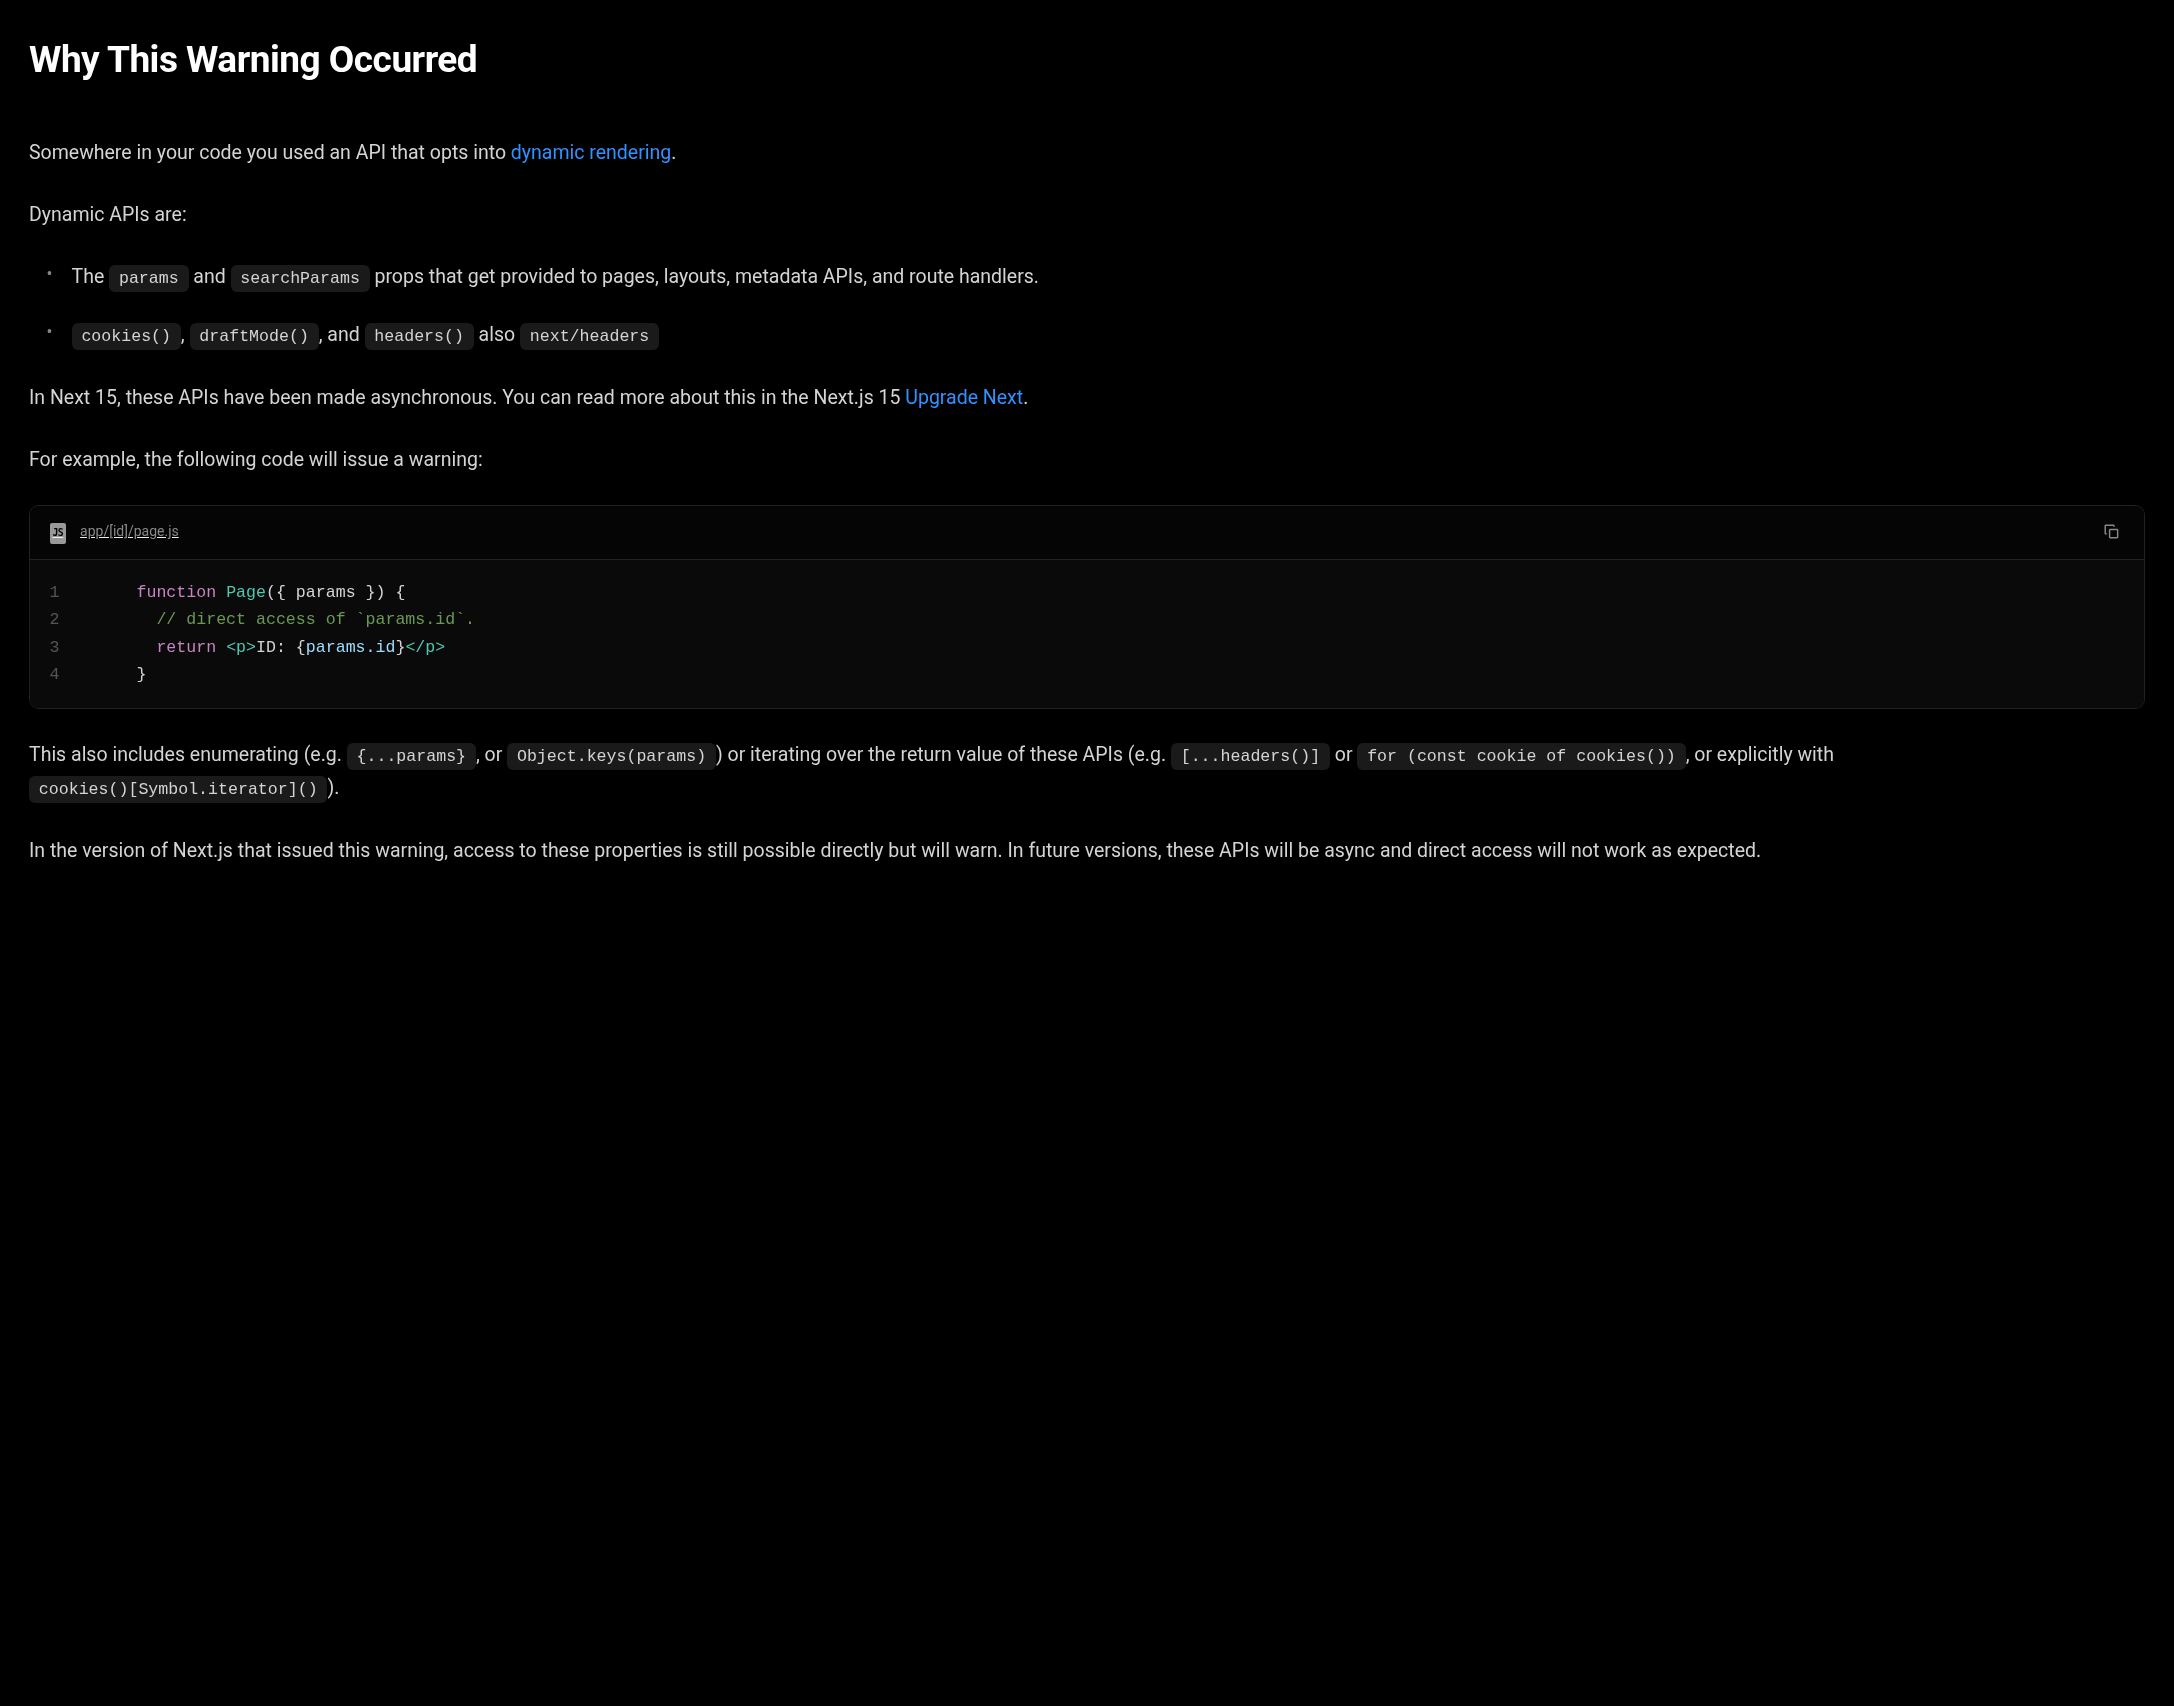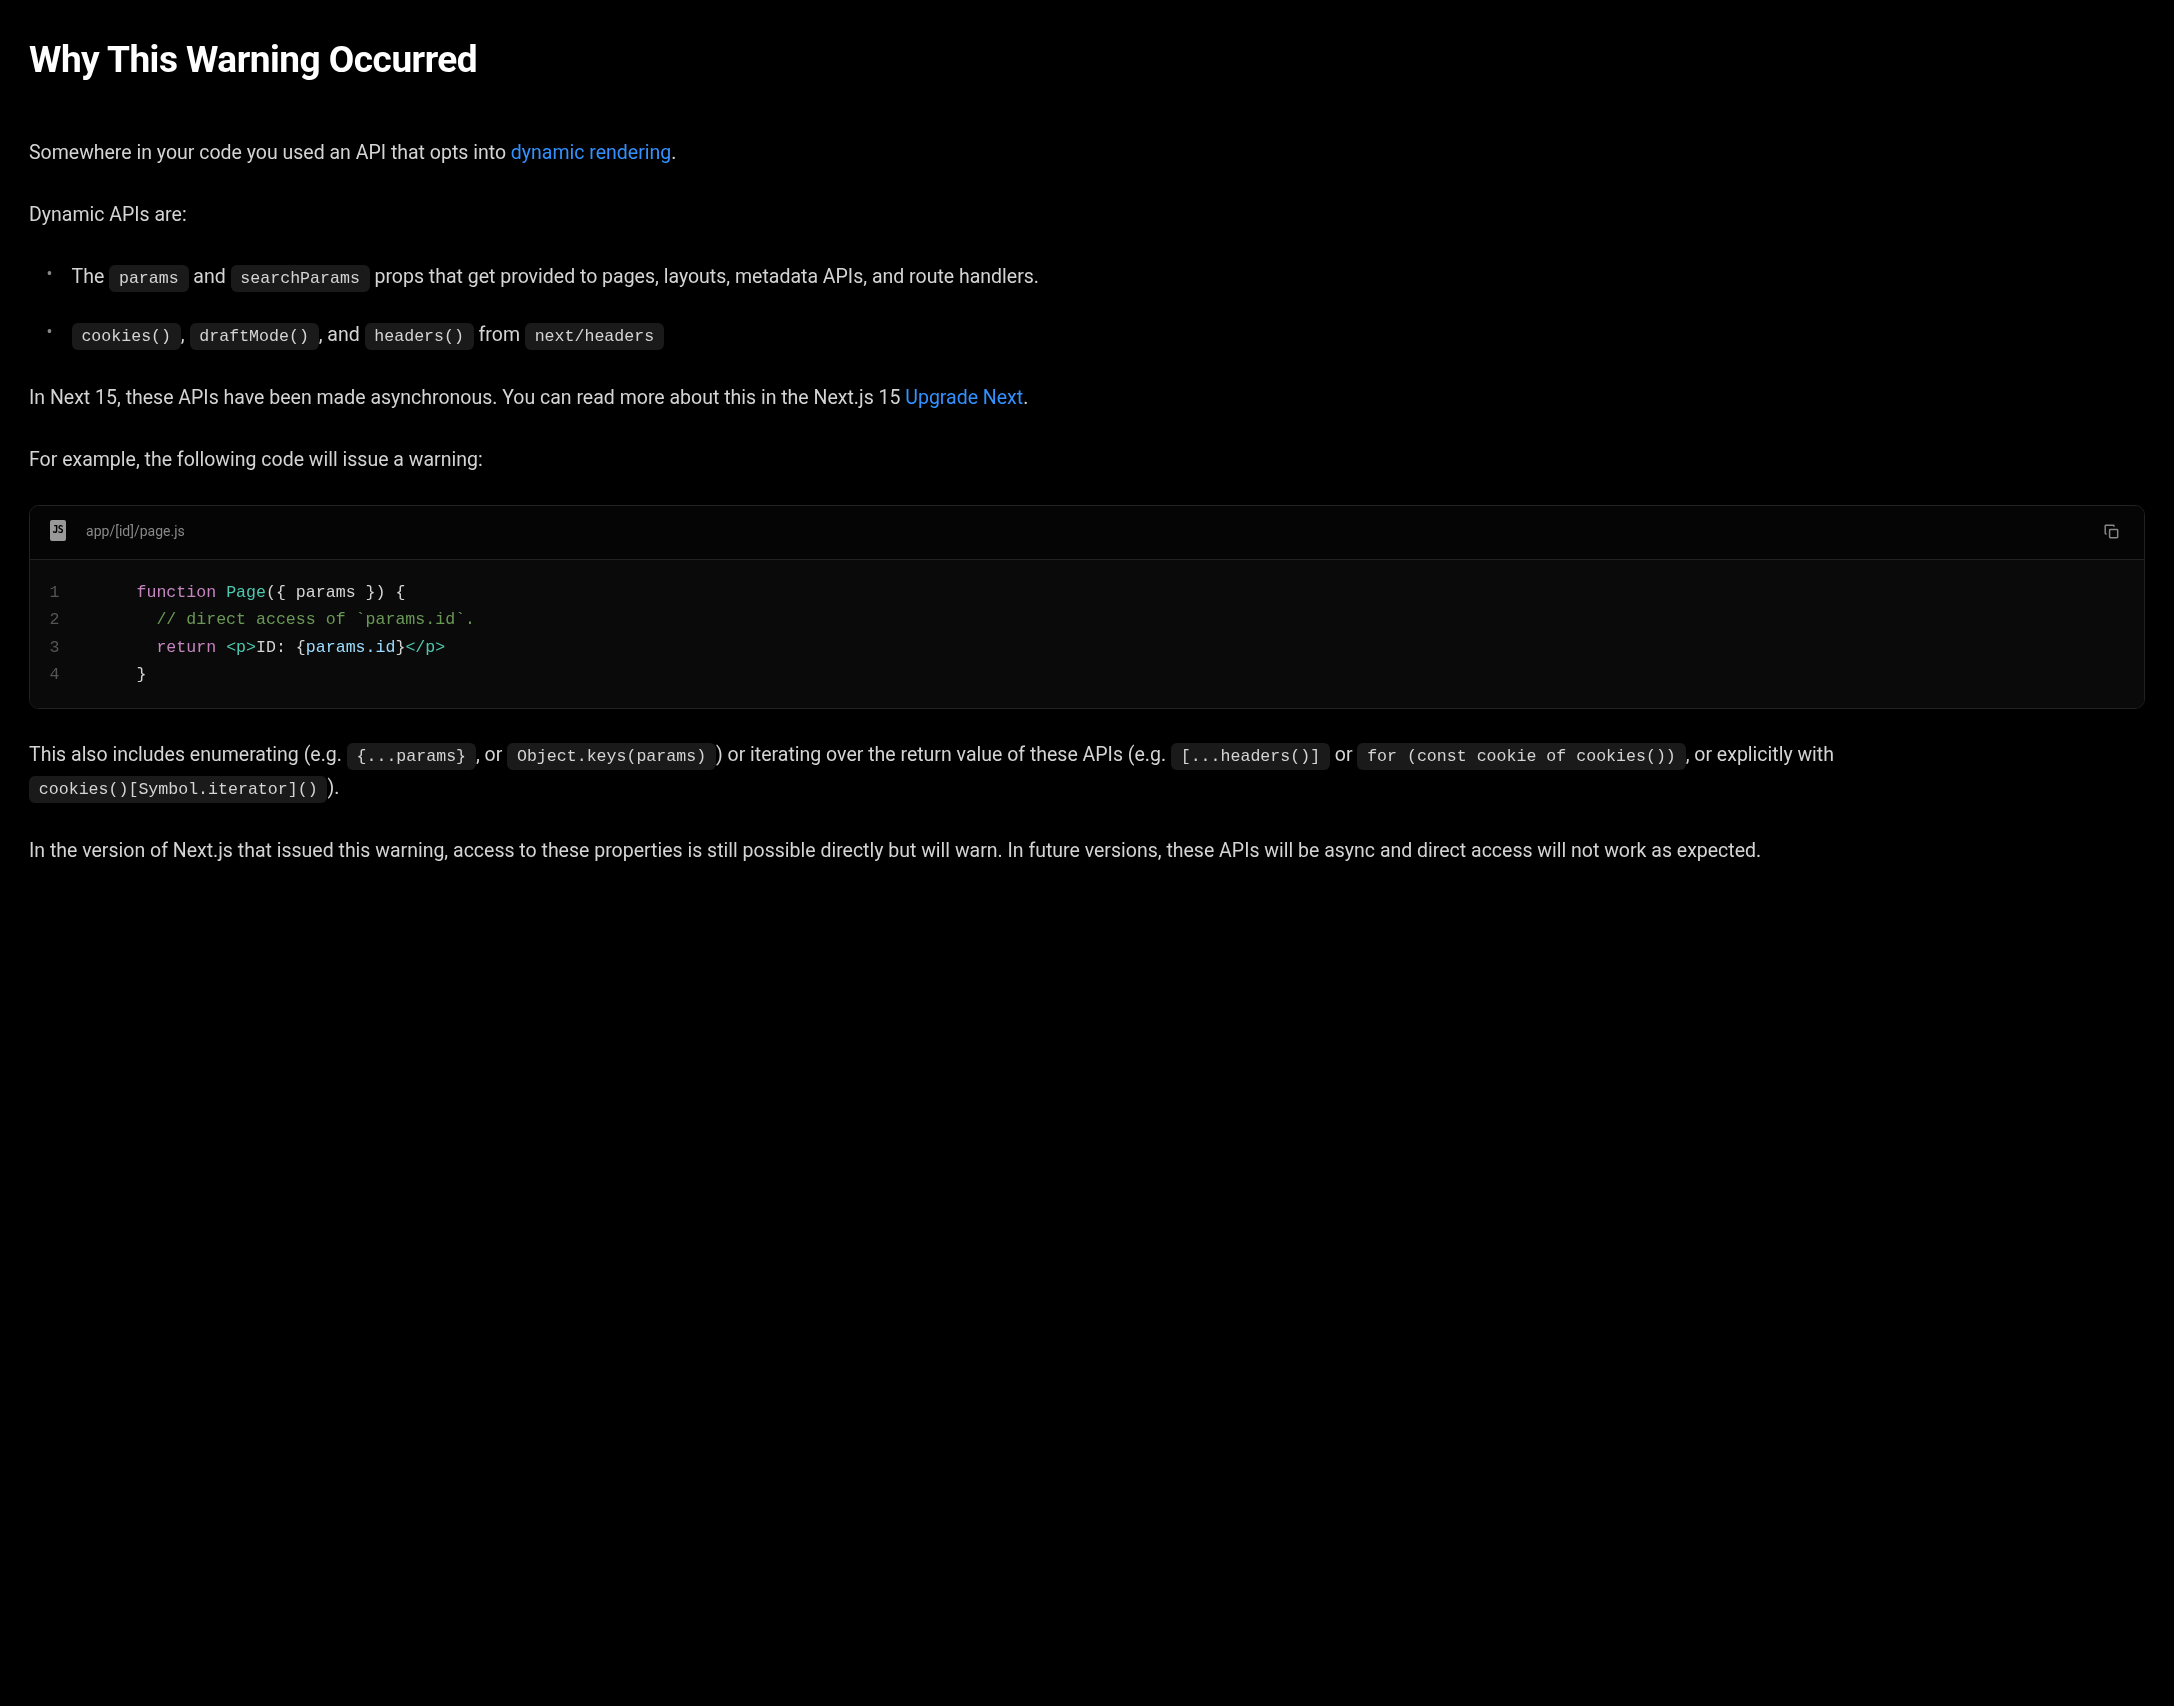--- a/index.html
+++ b/index.html
@@ -78,22 +78,23 @@
       display: flex;
       align-items: center;
       justify-content: space-between;
       padding: 13.7px 19.5px;
       border-bottom: 1px solid #222222;
       background-color: #050505;
     }
     
     .code-header-left {
       display: flex;
-      align-items: flex-start;
-      gap: 20px;
+      align-items: flex-end;
+      gap: 14px;
+      text-decoration: underline;
     }
     
     .js-badge {
       background-color: #999999;
       color: #000000;
       font-size: 9.8px;
       font-weight: 700;
       padding: 2px 2.9px;
       border-radius: 2px;
       font-family: monospace;
@@ -164,21 +165,21 @@
   <span>Somewhere in your code you used an API that opts into </span><a href="#">dynamic rendering</a><span>.</span>
 </p>
 
 <p>Dynamic APIs are:</p>
 
 <ul>
   <li>
     <span>The </span><span class="inline-code">params</span><span> and </span><span class="inline-code">searchParams</span><span> props that get provided to pages, layouts, metadata APIs, and route handlers.</span>
   </li>
   <li>
-    <span class="inline-code">cookies()</span><span>, </span><span class="inline-code">draftMode()</span><span>, and </span><span class="inline-code">headers()</span><span> from </span><span class="inline-code">next/headers</span>
+    <span class="inline-code">cookies()</span><span>, </span><span class="inline-code">draftMode()</span><span>, and </span><span class="inline-code">headers()</span><span> also </span><span class="inline-code">next/headers</span>
   </li>
 </ul>
 
 <p>
   <span>In Next 15, these APIs have been made asynchronous. You can read more about this in the Next.js 15 </span><a href="#">Upgrade Next</a><span>.</span>
 </p>
 
 <p>For example, the following code will issue a warning:</p>
 
 <div class="code-block">

